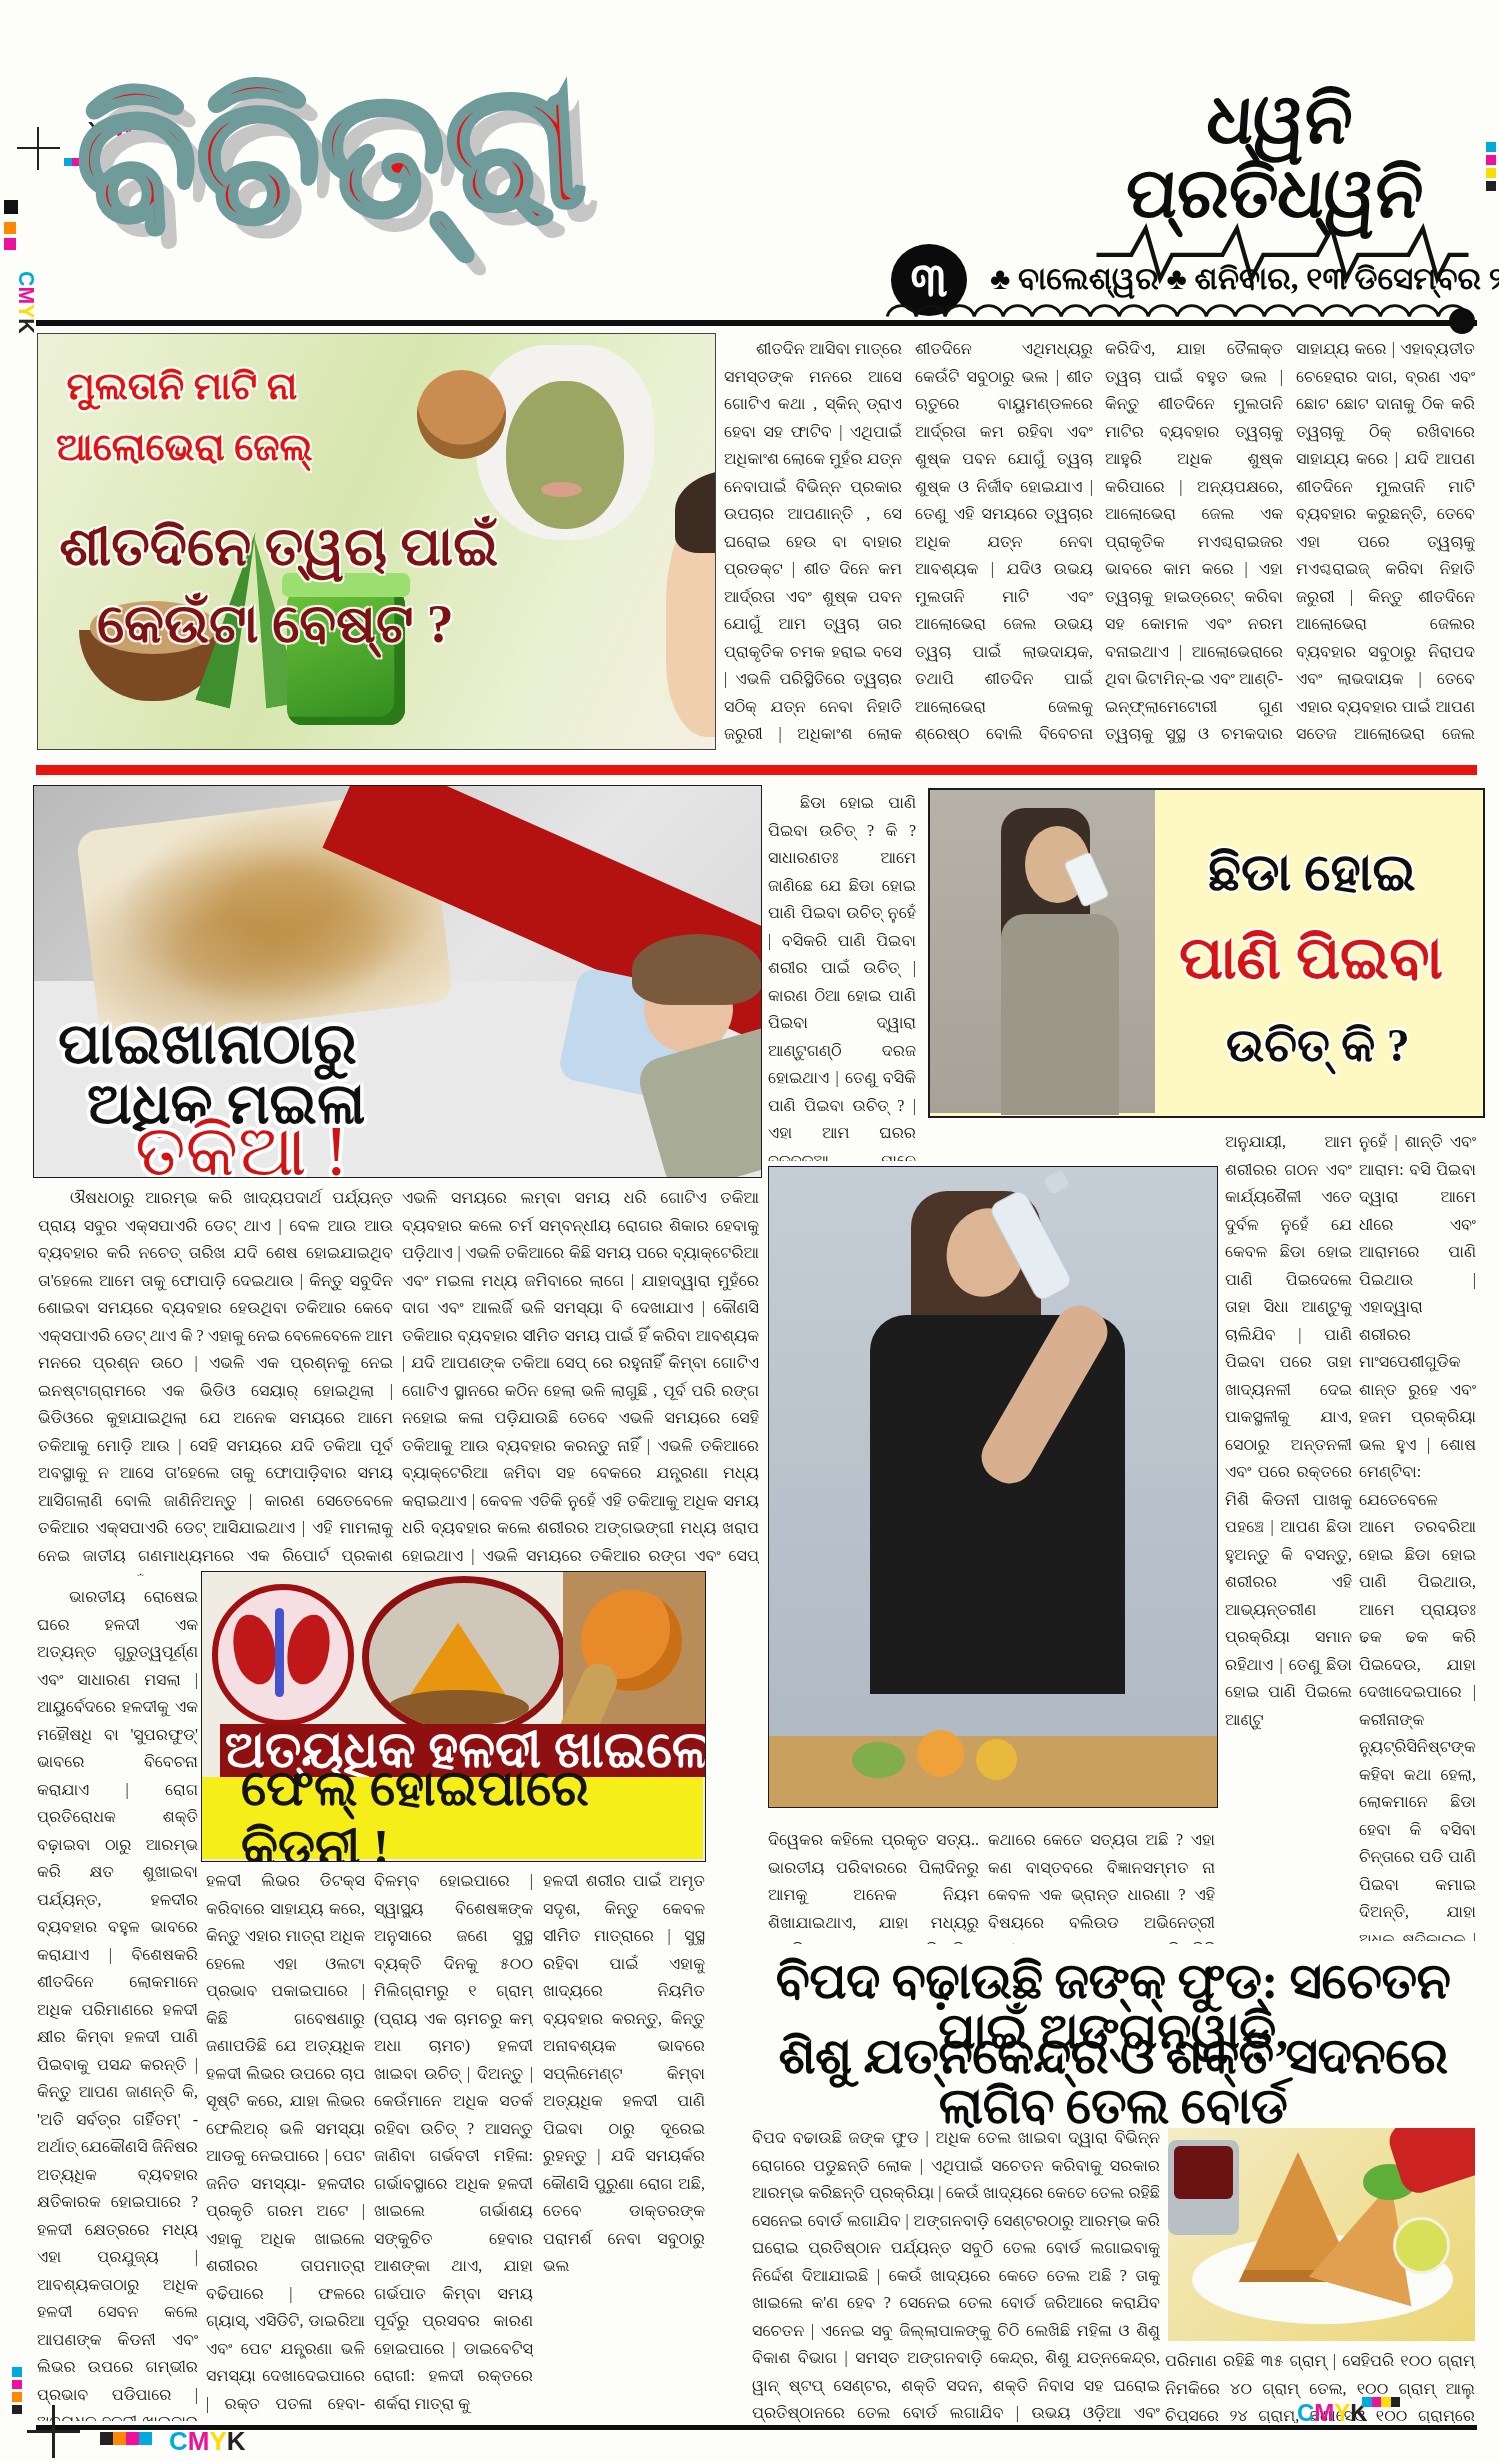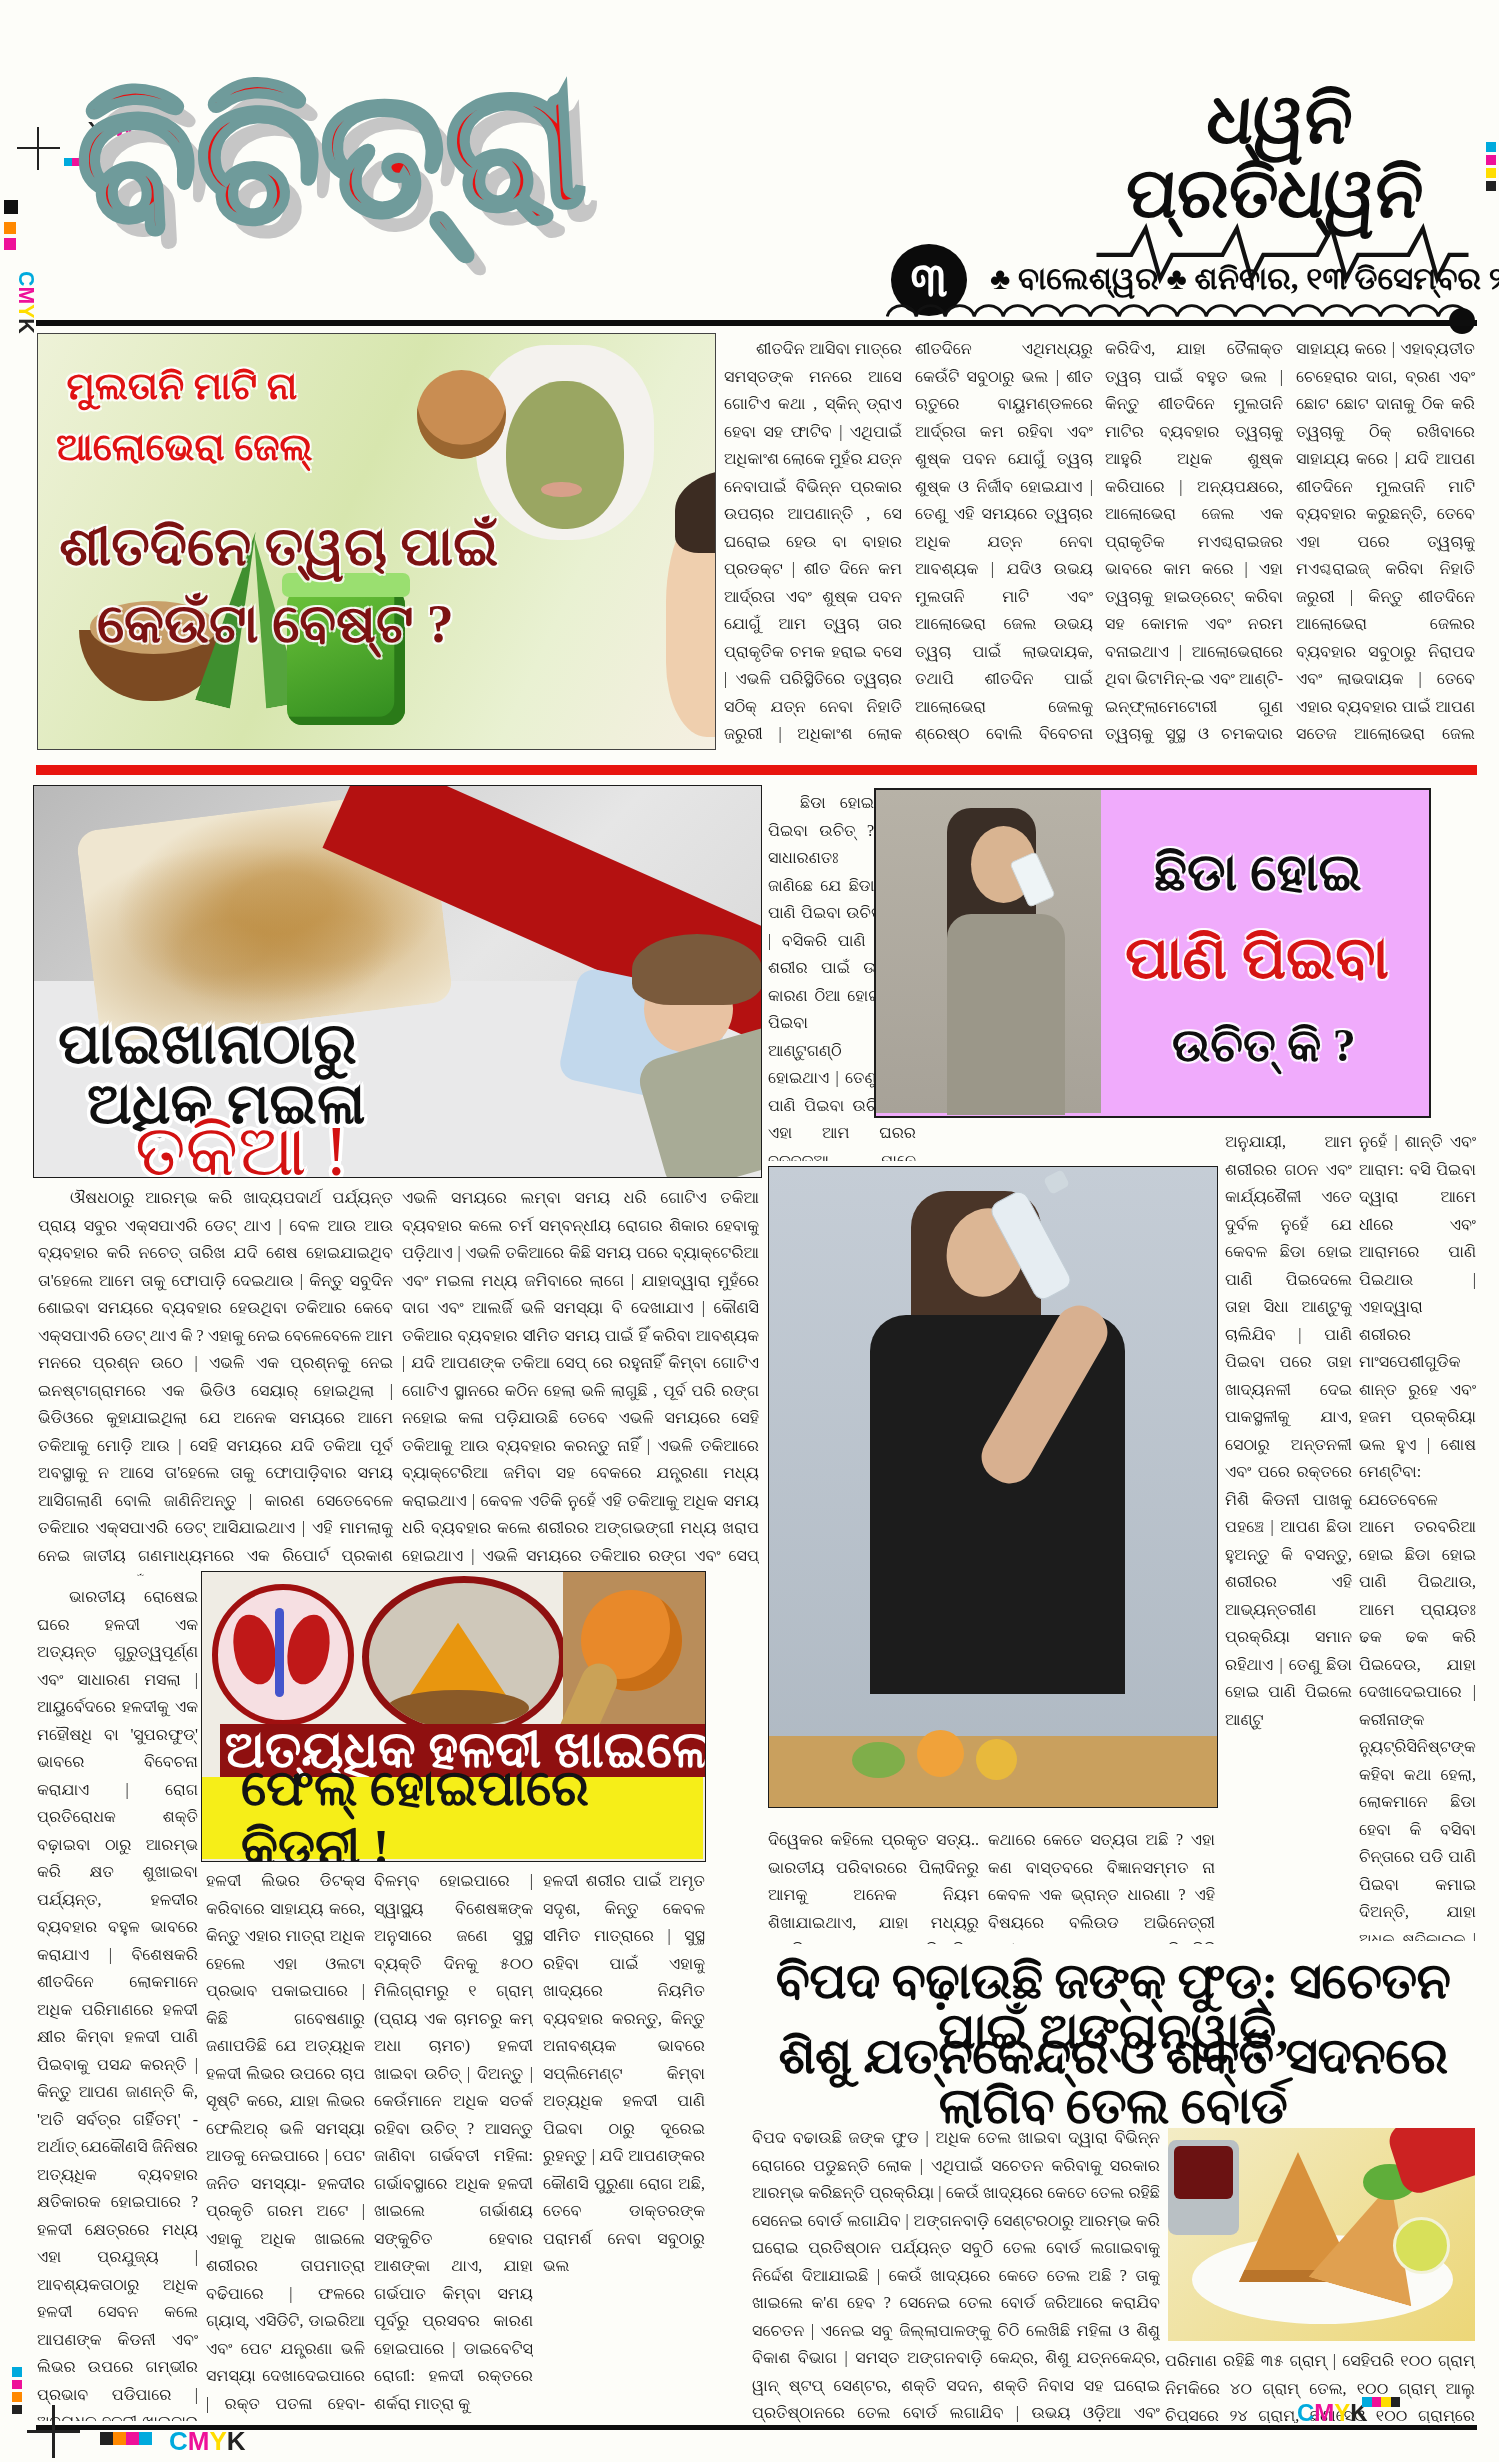--- a/index.html
+++ b/index.html
@@ -126,21 +126,21 @@
       <div class="abs pillow-head outline-white" style="left:24px;top:220px;">ପାଇଖାନାଠାରୁ</div>
       <div class="abs pillow-head outline-white" style="left:53px;top:280px;">ଅଧିକ ମଇଳା</div>
       <div class="abs pillow-head-red outline-white" style="left:101px;top:325px;">ତକିଆ !</div>
     </div>
     <div class="abs body-text indent" style="left:38px;top:1184px;width:355px;height:392px;">ଔଷଧଠାରୁ ଆରମ୍ଭ କରି ଖାଦ୍ୟପଦାର୍ଥ ପର୍ଯ୍ୟନ୍ତ ପ୍ରାୟ ସବୁର ଏକ୍ସପାଏରି ଡେଟ୍ ଥାଏ | ବେଳ ଆଉ ଆଉ ବ୍ୟବହାର କରି ନଚେତ୍ ତାରିଖ ଯଦି ଶେଷ ହୋଇଯାଇଥିବ ତା'ହେଲେ ଆମେ ତାକୁ ଫୋପାଡ଼ି ଦେଇଥାଉ | କିନ୍ତୁ ସବୁଦିନ ଶୋଇବା ସମୟରେ ବ୍ୟବହାର ହେଉଥିବା ତକିଆର କେବେ ଏକ୍ସପାଏରି ଡେଟ୍ ଥାଏ କି ? ଏହାକୁ ନେଇ ବେଳେବେଳେ ଆମ ମନରେ ପ୍ରଶ୍ନ ଉଠେ | ଏଭଳି ଏକ ପ୍ରଶ୍ନକୁ ନେଇ ଇନଷ୍ଟାଗ୍ରାମରେ ଏକ ଭିଡିଓ ସେୟାର୍ ହୋଇଥିଲା | ଭିଡିଓରେ କୁହାଯାଇଥିଲା ଯେ ଅନେକ ସମୟରେ ଆମେ ତକିଆକୁ ମୋଡ଼ି ଆଉ | ସେହି ସମୟରେ ଯଦି ତକିଆ ପୂର୍ବ ଅବସ୍ଥାକୁ ନ ଆସେ ତା'ହେଲେ ତାକୁ ଫୋପାଡ଼ିବାର ସମୟ ଆସିଗଲାଣି ବୋଲି ଜାଣିନିଅନ୍ତୁ | କାରଣ ସେତେବେଳେ ତକିଆର ଏକ୍ସପାଏରି ଡେଟ୍ ଆସିଯାଇଥାଏ | ଏହି ମାମଲାକୁ ନେଇ ଜାତୀୟ ଗଣମାଧ୍ୟମରେ ଏକ ରିପୋର୍ଟ ପ୍ରକାଶ ପାଇଥିଲା | ଯେଉଁଥିରେ ଡାକ୍ତର କରୁଣା କସମେଟିକ୍ ସ୍କିନ୍ ଏବଂ ହୋମିଓ କ୍ଲିନିକର ସଂସ୍ଥାପକ ତଥା କସ୍ମେଟୋଲୋଜିଷ୍ଟ ଡାକ୍ତର କରୁଣା ମଲୋହୋତ୍ରା କହିଥିଲେ ଯେ ସମୟ ବଢ଼ିବା ସହିତ ତକିଆରେ ଧୂଳିର କଣିକା ଜମିଯାଏ | ମୁଣ୍ଡର ଡେଡ୍ ସ୍କିନ୍ ସେଲ୍ସ ଏବଂ ତେଲ ଜମା ହେବାକୁ ଲାଗିଥାଏ |</div>
     <div class="abs body-text" style="left:402px;top:1184px;width:357px;height:392px;">ଏଭଳି ସମୟରେ ଲମ୍ବା ସମୟ ଧରି ଗୋଟିଏ ତକିଆ ବ୍ୟବହାର କଲେ ଚର୍ମ ସମ୍ବନ୍ଧୀୟ ରୋଗର ଶିକାର ହେବାକୁ ପଡ଼ିଥାଏ | ଏଭଳି ତକିଆରେ କିଛି ସମୟ ପରେ ବ୍ୟାକ୍ଟେରିଆ ଏବଂ ମଇଳା ମଧ୍ୟ ଜମିବାରେ ଲାଗେ | ଯାହାଦ୍ୱାରା ମୁହଁରେ ଦାଗ ଏବଂ ଆଲର୍ଜି ଭଳି ସମସ୍ୟା ବି ଦେଖାଯାଏ | କୌଣସି ତକିଆର ବ୍ୟବହାର ସୀମିତ ସମୟ ପାଇଁ ହିଁ କରିବା ଆବଶ୍ୟକ | ଯଦି ଆପଣଙ୍କ ତକିଆ ସେପ୍ ରେ ରହୁନାହିଁ କିମ୍ବା ଗୋଟିଏ ଗୋଟିଏ ସ୍ଥାନରେ କଠିନ ହେଲା ଭଳି ଲାଗୁଛି , ପୂର୍ବ ପରି ରଙ୍ଗ ନହୋଇ କଳା ପଡ଼ିଯାଉଛି ତେବେ ଏଭଳି ସମୟରେ ସେହି ତକିଆକୁ ଆଉ ବ୍ୟବହାର କରନ୍ତୁ ନାହିଁ | ଏଭଳି ତକିଆରେ ବ୍ୟାକ୍ଟେରିଆ ଜମିବା ସହ ବେକରେ ଯନ୍ତ୍ରଣା ମଧ୍ୟ କରାଇଥାଏ | କେବଳ ଏତିକି ନୁହେଁ ଏହି ତକିଆକୁ ଅଧିକ ସମୟ ଧରି ବ୍ୟବହାର କଲେ ଶରୀରର ଅଙ୍ଗଭଙ୍ଗୀ ମଧ୍ୟ ଖରାପ ହୋଇଥାଏ | ଏଭଳି ସମୟରେ ତକିଆର ରଙ୍ଗ ଏବଂ ସେପ୍ ଉପରେ ଥରେ ଧ୍ୟାନ ଦିଅନ୍ତୁ | ତେବେ ତକିଆକୁ କେତେ ଦିନରେ ଥରେ ବଦଲାଇବେ ଏହି ପ୍ରଶ୍ନରେ ଡାକ୍ତର କରୁଣା କହିଥିଲେ ଆମେ ଆମର ତକିଆକୁ ପ୍ରତି ୧ ରୁ ୨ ବର୍ଷ ଭିତରେ ବଦଲାଇଦେବା ଦରକାର | ଏହା ଆପଣଙ୍କ ହାଇଜିନ୍ ଏବଂ ବଡି ପୋସ୍ଚର ପାଇଁ ନିହାତି ଜରୁରି |</div>
   </section>
 
   <section>
     <div class="abs body-text indent" style="left:768px;top:789px;width:148px;height:372px;">ଛିଡା ହୋଇ ପାଣି ପିଇବା ଉଚିତ୍ ? କି ? ସାଧାରଣତଃ ଆମେ ଜାଣିଛେ ଯେ ଛିଡା ହୋଇ ପାଣି ପିଇବା ଉଚିତ୍ ନୁହେଁ | ବସିକରି ପାଣି ପିଇବା ଶରୀର ପାଇଁ ଉଚିତ୍ | କାରଣ ଠିଆ ହୋଇ ପାଣି ପିଇବା ଦ୍ୱାରା ଆଣ୍ଟୁଗଣ୍ଠି ଦରଜ ହୋଇଥାଏ | ତେଣୁ ବସିକି ପାଣି ପିଇବା ଉଚିତ୍ ? | ଏହା ଆମ ଘରର ବଡ଼ବଡୁଆ ମାନେ କହିଥାନ୍ତି | ଯାହାକୁ ଆମେ ମାନିଥାଉ | କିନ୍ତୁ ଛିଡା ହୋଇ ପାଣି ପିଇଲେ ଆଣ୍ଟୁ ଖରାପ ହୁଏ କି ? ଏନେଇ କରୀନା କପୁରଙ୍କ ନ୍ୟୁଟ୍ରିସିନିଷ୍ଟ ରୁଜୁତା</div>
-    <div class="abs photo-frame" style="left:874px;top:788px;width:553px;height:326px;background:#f0abfc;border-width:2.4px;">
+    <div class="abs photo-frame" style="left:928px;top:788px;width:553px;height:326px;background:#fef9c3;border-width:2.4px;">
       <div class="abs" style="left:0;top:0;width:225px;height:323px;background:linear-gradient(#b7b2a7,#a7a298);">
         <div class="abs" style="left:71px;top:18px;width:89px;height:237px;border-radius:24px;background:#3a2e26;"></div>
         <div class="abs" style="left:95px;top:36px;width:65px;height:77px;border-radius:50%;background:#d9b491;"></div>
         <div class="abs" style="left:142px;top:65px;width:27px;height:47px;border-radius:4.7px;background:#eef4f6;transform:rotate(-24deg);border:1.2px solid #cfd6d8;"></div>
         <div class="abs" style="left:71px;top:124px;width:118px;height:201px;border-radius:24px 24px 0 0;background:#9b9789;"></div>
       </div>
       <div class="abs water-head-black outline-soft" style="left:278px;top:53px;">ଛିଡା ହୋଇ</div>
       <div class="abs water-head-red outline-soft" style="left:249px;top:134px;">ପାଣି ପିଇବା</div>
       <div class="abs water-head-black outline-soft" style="left:296px;top:229px;font-size:46px;">ଉଚିତ୍ କି ?</div>
     </div>
@@ -181,21 +181,21 @@
       </div>
       <div class="abs band-red" style="left:0;top:152px;width:501px;height:53px;">
         <span>ଅତ୍ୟଧିକ ହଳଦୀ ଖାଇଲେ</span>
       </div>
       <div class="abs band-yellow" style="left:0;top:205px;width:501px;height:82px;">
         <span>ଫେଲ୍ ହୋଇପାରେ କିଡନୀ !</span>
       </div>
     </div>
     <div class="abs body-text" style="left:206px;top:1867px;width:159px;height:556px;">ହଳଦୀ ଲିଭର ଡିଟକ୍ସ କରିବାରେ ସାହାଯ୍ୟ କରେ, କିନ୍ତୁ ଏହାର ମାତ୍ରା ଅଧିକ ହେଲେ ଏହା ଓଲଟା ପ୍ରଭାବ ପକାଇପାରେ | କିଛି ଗବେଷଣାରୁ ଜଣାପଡିଛି ଯେ ଅତ୍ୟଧିକ ହଳଦୀ ଲିଭର ଉପରେ ଚାପ ସୃଷ୍ଟି କରେ, ଯାହା ଲିଭର ଫେଲିଅର୍ ଭଳି ସମସ୍ୟା ଆଡକୁ ନେଇପାରେ | ପେଟ ଜନିତ ସମସ୍ୟା- ହଳଦୀର ପ୍ରକୃତି ଗରମ ଅଟେ | ଏହାକୁ ଅଧିକ ଖାଇଲେ ଶରୀରର ତାପମାତ୍ରା ବଢିପାରେ | ଫଳରେ ଗ୍ୟାସ୍, ଏସିଡିଟି, ଡାଇରିଆ ଏବଂ ପେଟ ଯନ୍ତ୍ରଣା ଭଳି ସମସ୍ୟା ଦେଖାଦେଇପାରେ | ରକ୍ତ ପତଳା ହେବା- ହଳଦୀରେ ରକ୍ତକୁ ପତଳା କରିବାର ଗୁଣ ରହିଛି | ଯଦି ଆପଣ ଅଧିକ ହଳଦୀ ଖାଉଛନ୍ତି, ତେବେ କୌଣସି କଟା ଘା' ହେଲେ ରକ୍ତ ବନ୍ଦ ହେବାରେ</div>
     <div class="abs body-text" style="left:374px;top:1867px;width:159px;height:556px;">ବିଳମ୍ବ ହୋଇପାରେ | ସ୍ୱାସ୍ଥ୍ୟ ବିଶେଷଜ୍ଞଙ୍କ ଅନୁସାରେ ଜଣେ ସୁସ୍ଥ ବ୍ୟକ୍ତି ଦିନକୁ ୫୦୦ ମିଲିଗ୍ରାମରୁ ୧ ଗ୍ରାମ୍ (ପ୍ରାୟ ଏକ ଚାମଚରୁ କମ୍ ଅଧା ଚାମଚ) ହଳଦୀ ଖାଇବା ଉଚିତ୍ | ଦିଅନ୍ତୁ | କେଉଁମାନେ ଅଧିକ ସତର୍କ ରହିବା ଉଚିତ୍ ? ଆସନ୍ତୁ ଜାଣିବା ଗର୍ଭବତୀ ମହିଳା: ଗର୍ଭାବସ୍ଥାରେ ଅଧିକ ହଳଦୀ ଖାଇଲେ ଗର୍ଭାଶୟ ସଙ୍କୁଚିତ ହେବାର ଆଶଙ୍କା ଥାଏ, ଯାହା ଗର୍ଭପାତ କିମ୍ବା ସମୟ ପୂର୍ବରୁ ପ୍ରସବର କାରଣ ହୋଇପାରେ | ଡାଇବେଟିସ୍ ରୋଗୀ: ହଳଦୀ ରକ୍ତରେ ଶର୍କରା ମାତ୍ରା କୁ</div>
-    <div class="abs body-text" style="left:543px;top:1867px;width:162px;height:556px;">ହଳଦୀ ଶରୀର ପାଇଁ ଅମୃତ ସଦୃଶ, କିନ୍ତୁ କେବଳ ସୀମିତ ମାତ୍ରାରେ | ସୁସ୍ଥ ରହିବା ପାଇଁ ଏହାକୁ ଖାଦ୍ୟରେ ନିୟମିତ ବ୍ୟବହାର କରନ୍ତୁ, କିନ୍ତୁ ଅନାବଶ୍ୟକ ଭାବରେ ସପ୍ଲିମେଣ୍ଟ କିମ୍ବା ଅତ୍ୟଧିକ ହଳଦୀ ପାଣି ପିଇବା ଠାରୁ ଦୂରେଇ ରୁହନ୍ତୁ | ଯଦି ଆପଣଙ୍କର କୌଣସି ପୁରୁଣା ରୋଗ ଅଛି, ତେବେ ଡାକ୍ତରଙ୍କ ପରାମର୍ଶ ନେବା ସବୁଠାରୁ ଭଲ</div>
+    <div class="abs body-text" style="left:543px;top:1867px;width:162px;height:556px;">ହଳଦୀ ଶରୀର ପାଇଁ ଅମୃତ ସଦୃଶ, କିନ୍ତୁ କେବଳ ସୀମିତ ମାତ୍ରାରେ | ସୁସ୍ଥ ରହିବା ପାଇଁ ଏହାକୁ ଖାଦ୍ୟରେ ନିୟମିତ ବ୍ୟବହାର କରନ୍ତୁ, କିନ୍ତୁ ଅନାବଶ୍ୟକ ଭାବରେ ସପ୍ଲିମେଣ୍ଟ କିମ୍ବା ଅତ୍ୟଧିକ ହଳଦୀ ପାଣି ପିଇବା ଠାରୁ ଦୂରେଇ ରୁହନ୍ତୁ | ଯଦି ସମୟର୍କର କୌଣସି ପୁରୁଣା ରୋଗ ଅଛି, ତେବେ ଡାକ୍ତରଙ୍କ ପରାମର୍ଶ ନେବା ସବୁଠାରୁ ଭଲ</div>
   </section>
 
   <section>
     <div class="abs jf-head" style="left:750px;top:1956px;width:726px;">ବିପଦ ବଢ଼ାଉଛି ଜଙ୍କ୍ ଫୁଡ୍: ସଚେତନ ପାଇଁ ଅଙ୍ଗନୱାଡ଼ି,</div>
     <div class="abs jf-head" style="left:750px;top:2031px;width:726px;text-align:center;">ଶିଶୁ ଯତ୍ନକେନ୍ଦ୍ର ଓ ଶକ୍ତି ସଦନରେ ଲାଗିବ ତେଲ ବୋର୍ଡ</div>
     <div class="abs body-text" style="left:752px;top:2124px;width:408px;height:299px;">ବିପଦ ବଢାଉଛି ଜଙ୍କ ଫୁଡ | ଅଧିକ ତେଲ ଖାଇବା ଦ୍ୱାରା ବିଭିନ୍ନ ରୋଗରେ ପଡୁଛନ୍ତି ଲୋକ | ଏଥିପାଇଁ ସଚେତନ କରିବାକୁ ସରକାର ଆରମ୍ଭ କରିଛନ୍ତି ପ୍ରକ୍ରିୟା | କେଉଁ ଖାଦ୍ୟରେ କେତେ ତେଲ ରହିଛି ସେନେଇ ବୋର୍ଡ ଲଗାଯିବ | ଅଙ୍ଗନବାଡ଼ି ସେଣ୍ଟରଠାରୁ ଆରମ୍ଭ କରି ଘରୋଇ ପ୍ରତିଷ୍ଠାନ ପର୍ଯ୍ୟନ୍ତ ସବୁଠି ତେଲ ବୋର୍ଡ ଲଗାଇବାକୁ ନିର୍ଦ୍ଦେଶ ଦିଆଯାଇଛି | କେଉଁ ଖାଦ୍ୟରେ କେତେ ତେଲ ଅଛି ? ତାକୁ ଖାଇଲେ କ'ଣ ହେବ ? ସେନେଇ ତେଲ ବୋର୍ଡ ଜରିଆରେ କରାଯିବ ସଚେତନ | ଏନେଇ ସବୁ ଜିଲ୍ଲାପାଳଙ୍କୁ ଚିଠି ଲେଖିଛି ମହିଳା ଓ ଶିଶୁ ବିକାଶ ବିଭାଗ | ସମସ୍ତ ଅଙ୍ଗନବାଡ଼ି କେନ୍ଦ୍ର, ଶିଶୁ ଯତ୍ନକେନ୍ଦ୍ର, ୱାନ୍ ଷ୍ଟପ୍ ସେଣ୍ଟର, ଶକ୍ତି ସଦନ, ଶକ୍ତି ନିବାସ ସହ ଘରୋଇ ପ୍ରତିଷ୍ଠାନରେ ତେଲ ବୋର୍ଡ ଲଗାଯିବ | ଉଭୟ ଓଡ଼ିଆ ଏବଂ ଇଂରାଜୀରେ ତେଲ ବୋର୍ଡ ଲଗାଇବାକୁ ନିର୍ଦ୍ଦେଶ ଦିଆଯାଇଛି | କେଉଁ ଜଙ୍କଫୁଡ୍‌ରେ କେତେ ପରିମାଣର ତେଲ ରହିଛି ତାହାର ଏକ ତାଲିକା ଦେଇଛି ବିଭାଗ | ୧୦୦ ଗ୍ରାମ୍ ସିଙ୍ଗଡ଼ାରେ ରହିଛି ୨୮ ଗ୍ରାମ୍ ତେଲ | ୧୦୦ ଗ୍ରାମ୍ ପକୋଡ଼ି ଖାଉଥିଲେ ୨୦ ଗ୍ରାମ୍ ତେଲ ଆପଣ ଖାଉଛନ୍ତି | ଯଦି ୧୦୦ ଗ୍ରାମ୍ ଆଲୁ ଚିପ୍ସ ଖାଉଛନ୍ତି ସେଥିରେ ତେଲର</div>
     <div class="abs" style="left:1168px;top:2128px;width:307px;height:213px;background:linear-gradient(135deg,#f3ecc5,#ecd677);overflow:hidden;">
       <div class="abs" style="left:24px;top:107px;width:261px;height:89px;border-radius:50%;background:#fbfbf8;"></div>
       <div class="abs" style="left:71px;top:24px;width:118px;height:130px;background:#d8913c;clip-path:polygon(50% 0,100% 100%,0 100%);box-shadow:inset -18px -12px 0 #b9742a;"></div>
       <div class="abs" style="left:154px;top:53px;width:107px;height:113px;background:#e0a050;clip-path:polygon(50% 0,100% 100%,0 100%);transform:rotate(16deg);"></div>

